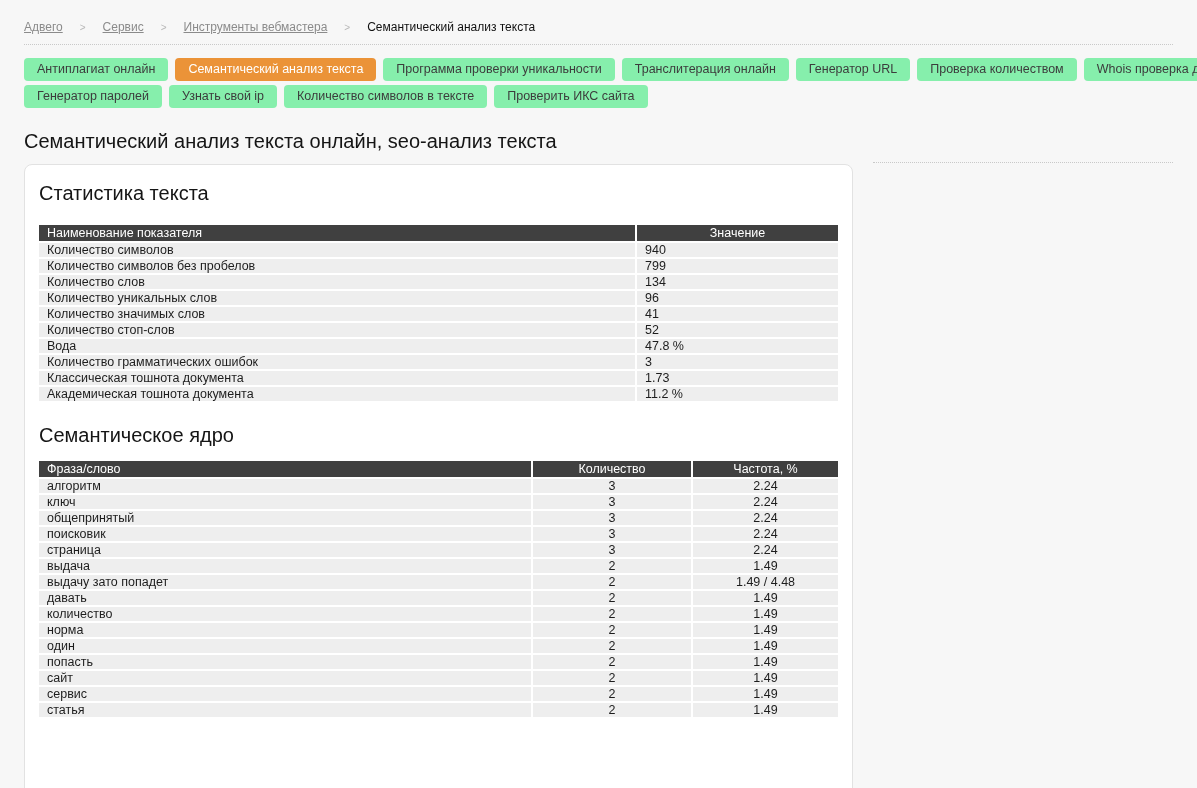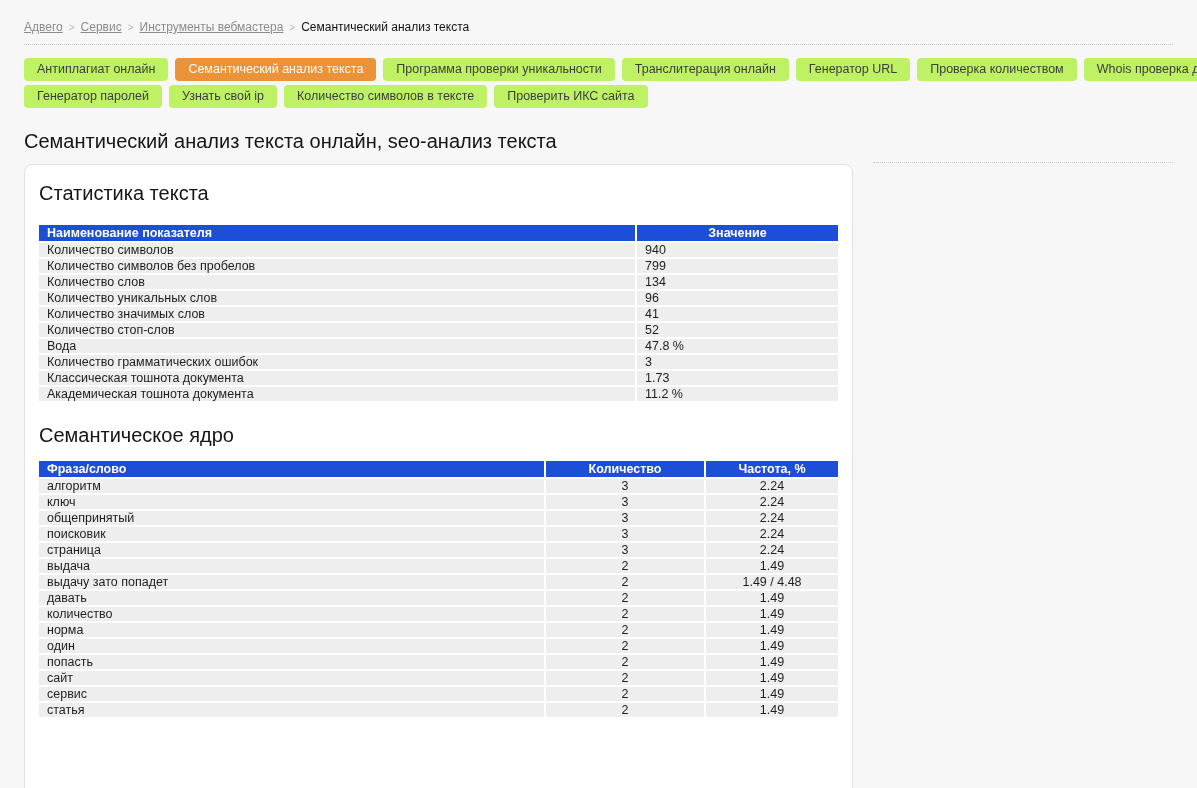--- a/index.html
+++ b/index.html
@@ -5,31 +5,31 @@
   * { box-sizing: border-box; }
   html,body { margin:0; padding:0; }
   body {
     width:1197px; height:788px; overflow:hidden; position:relative;
     background:#f7f7f7; color:#222;
     font-family:"Liberation Sans", sans-serif;
   }
   .content { padding:0 24px; }
 
   
-  .breadcrumb { margin-top:20px; font-size:12px; display:flex; align-items:center; gap:6px; }
+  .breadcrumb { margin-top:20px; font-size:12px; display:flex; align-items:center; gap:17px; }
   .crumb-link { color:#8b8b8b; text-decoration:underline; cursor:pointer; white-space:nowrap; }
   .crumb-sep  { color:#b8b8b8; font-size:10px; }
   .crumb-current { color:#111; white-space:nowrap; }
   .rule-dotted { border:none; border-top:1px dotted #c9c9c9; margin:10px 0 0 0; }
 
   
   .toolbar { margin-top:13px; }
   .toolbar-row { display:flex; gap:7px; margin-bottom:4px; }
   .tab {
-    border:none; background:#bef264; color:#3c3c3c;
+    border:none; background:#86efac; color:#3c3c3c;
     font-family:inherit; font-size:12.5px; line-height:23px;
     padding:0 13px; height:23px; border-radius:4px; cursor:pointer; white-space:nowrap;
   }
   .tab.active { background:#eb9338; color:#fff; }
 
   
   h1 { font-size:20px; font-weight:normal; color:#151515; margin:20px 0 0 0; line-height:27px; }
   h2 { font-size:20px; font-weight:normal; color:#151515; margin:0; line-height:24px; }
   .stats-h { padding-top:16px; margin-bottom:20px; }
   .core-h  { padding-top:20px; margin-bottom:14px; }
@@ -37,40 +37,40 @@
   
   .panel {
     margin-top:9px; width:829px; min-height:660px;
     background:#fff; border:1px solid #e2e2e2; border-radius:8px;
     padding:0 14px;
   }
 
   
   table { border-collapse:collapse; width:100%; table-layout:fixed; }
   th {
-    background:#1d4ed8; color:#fff; font-size:12.5px; font-weight:bold;
+    background:#404040; color:#fff; font-size:12.5px; font-weight:normal;
     height:17px; padding:0 8px; text-align:center;
     border-right:2px solid #fff; border-bottom:2px solid #fff;
     overflow:hidden; white-space:nowrap;margin-top:37px;
   }
   th:first-child { text-align:left; }
   th:last-child  { border-right:none; }
   td {
     background:#eeeeee; color:#1d1d1d; font-size:12.5px;
     height:16px; padding:0 8px;
     border-right:2px solid #fff; border-bottom:2px solid #fff;
     overflow:hidden; white-space:nowrap;
   }
   td:last-child { border-right:none; }
 
   .stats-table th:last-child, .stats-table td:last-child { width:202px; }
   .stats-table td:last-child { text-align:left; }
 
   .core-table th:nth-child(2), .core-table td:nth-child(2) { width:160px; }
-  .core-table th:nth-child(3), .core-table td:nth-child(3) { width:133px; }
+  .core-table th:nth-child(3), .core-table td:nth-child(3) { width:146px; }
   .core-table td:nth-child(2), .core-table td:nth-child(3) { text-align:center; }
 
   .table-clip { height:297px; overflow:hidden; }
 
   
   .sidebar-rule { position:absolute; left:873px; top:162px; width:300px; height:0;
                   border-top:1px dotted #c9c9c9; }
 </style>
 </head>
 <body>

